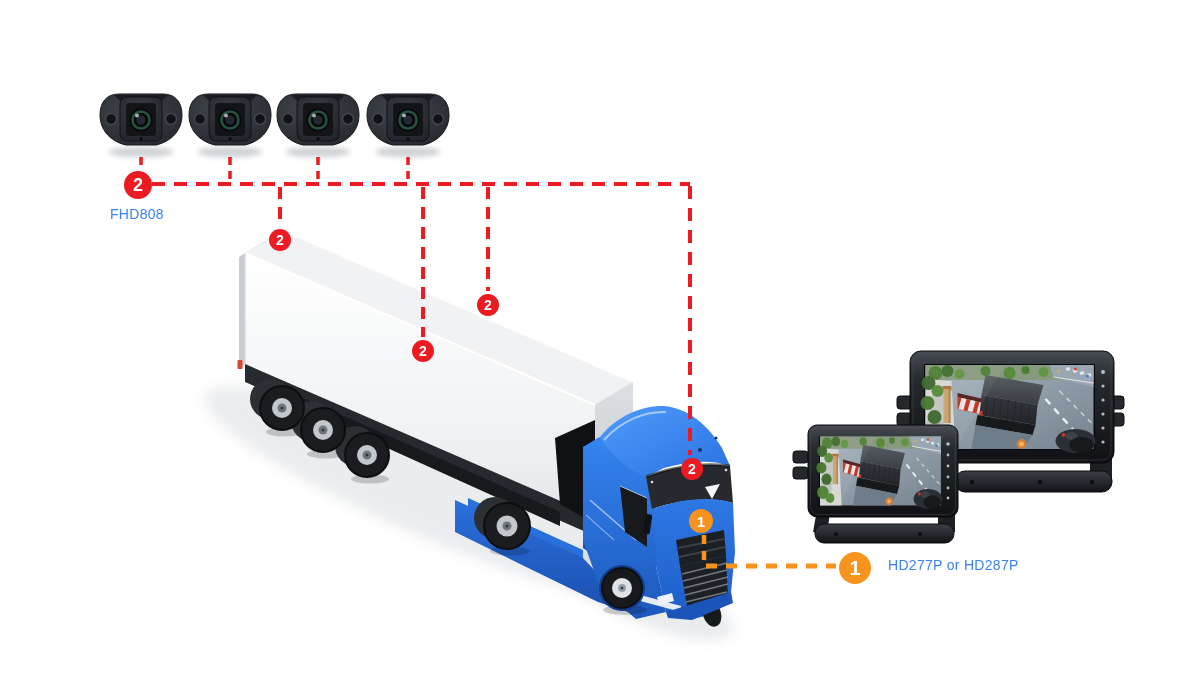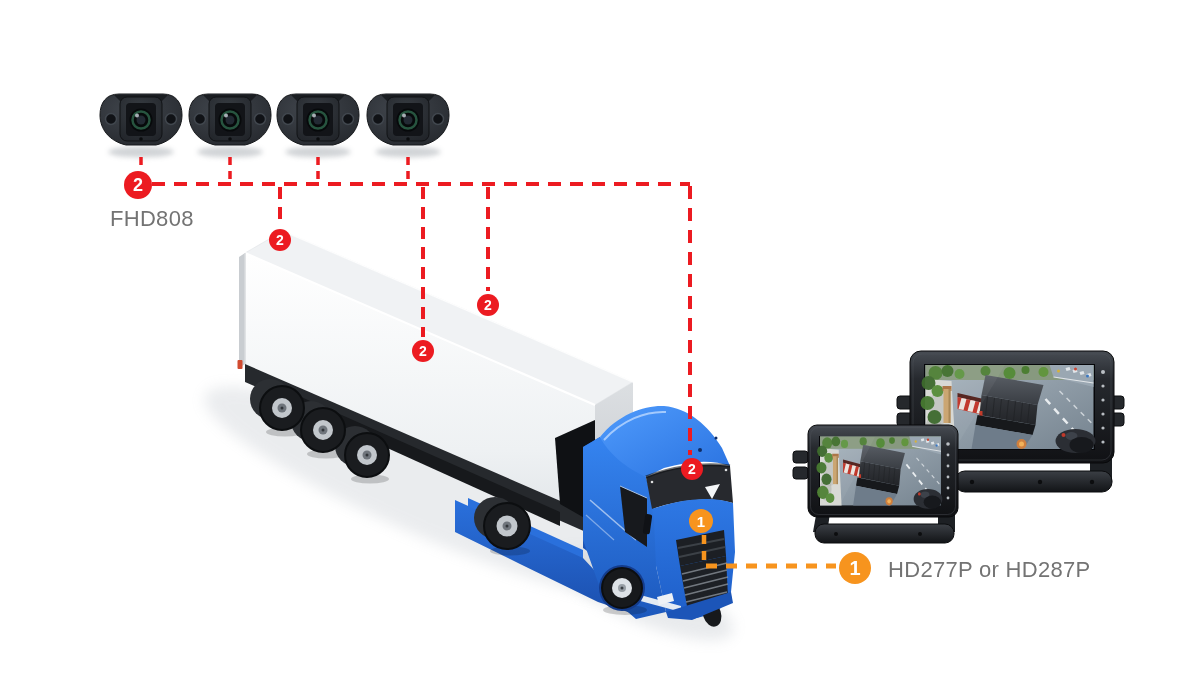--- a/index.html
+++ b/index.html
@@ -9,21 +9,21 @@
   }
   .stage svg.scene{position:absolute;left:0;top:0;}
   .badge{
     position:absolute;border-radius:50%;color:#ffffff;display:flex;
     align-items:center;justify-content:center;font-weight:bold;line-height:1;
     z-index:5;user-select:none;
   }
   .badge.red{background:#ec1b21;}
   .badge.orange{background:#f7941e;}
   .label{
-    position:absolute;color:#737373;font-size:22px;letter-spacing:0.3px;z-index:5;
+    position:absolute;color:#3b82f6;font-size:14px;letter-spacing:0.3px;z-index:5;
     white-space:nowrap;
   }
 </style>
 </head>
 <body>
 
 <div class="stage">
 
 <svg class="scene" width="1200" height="700" viewBox="0 0 1200 700">
 <defs>

